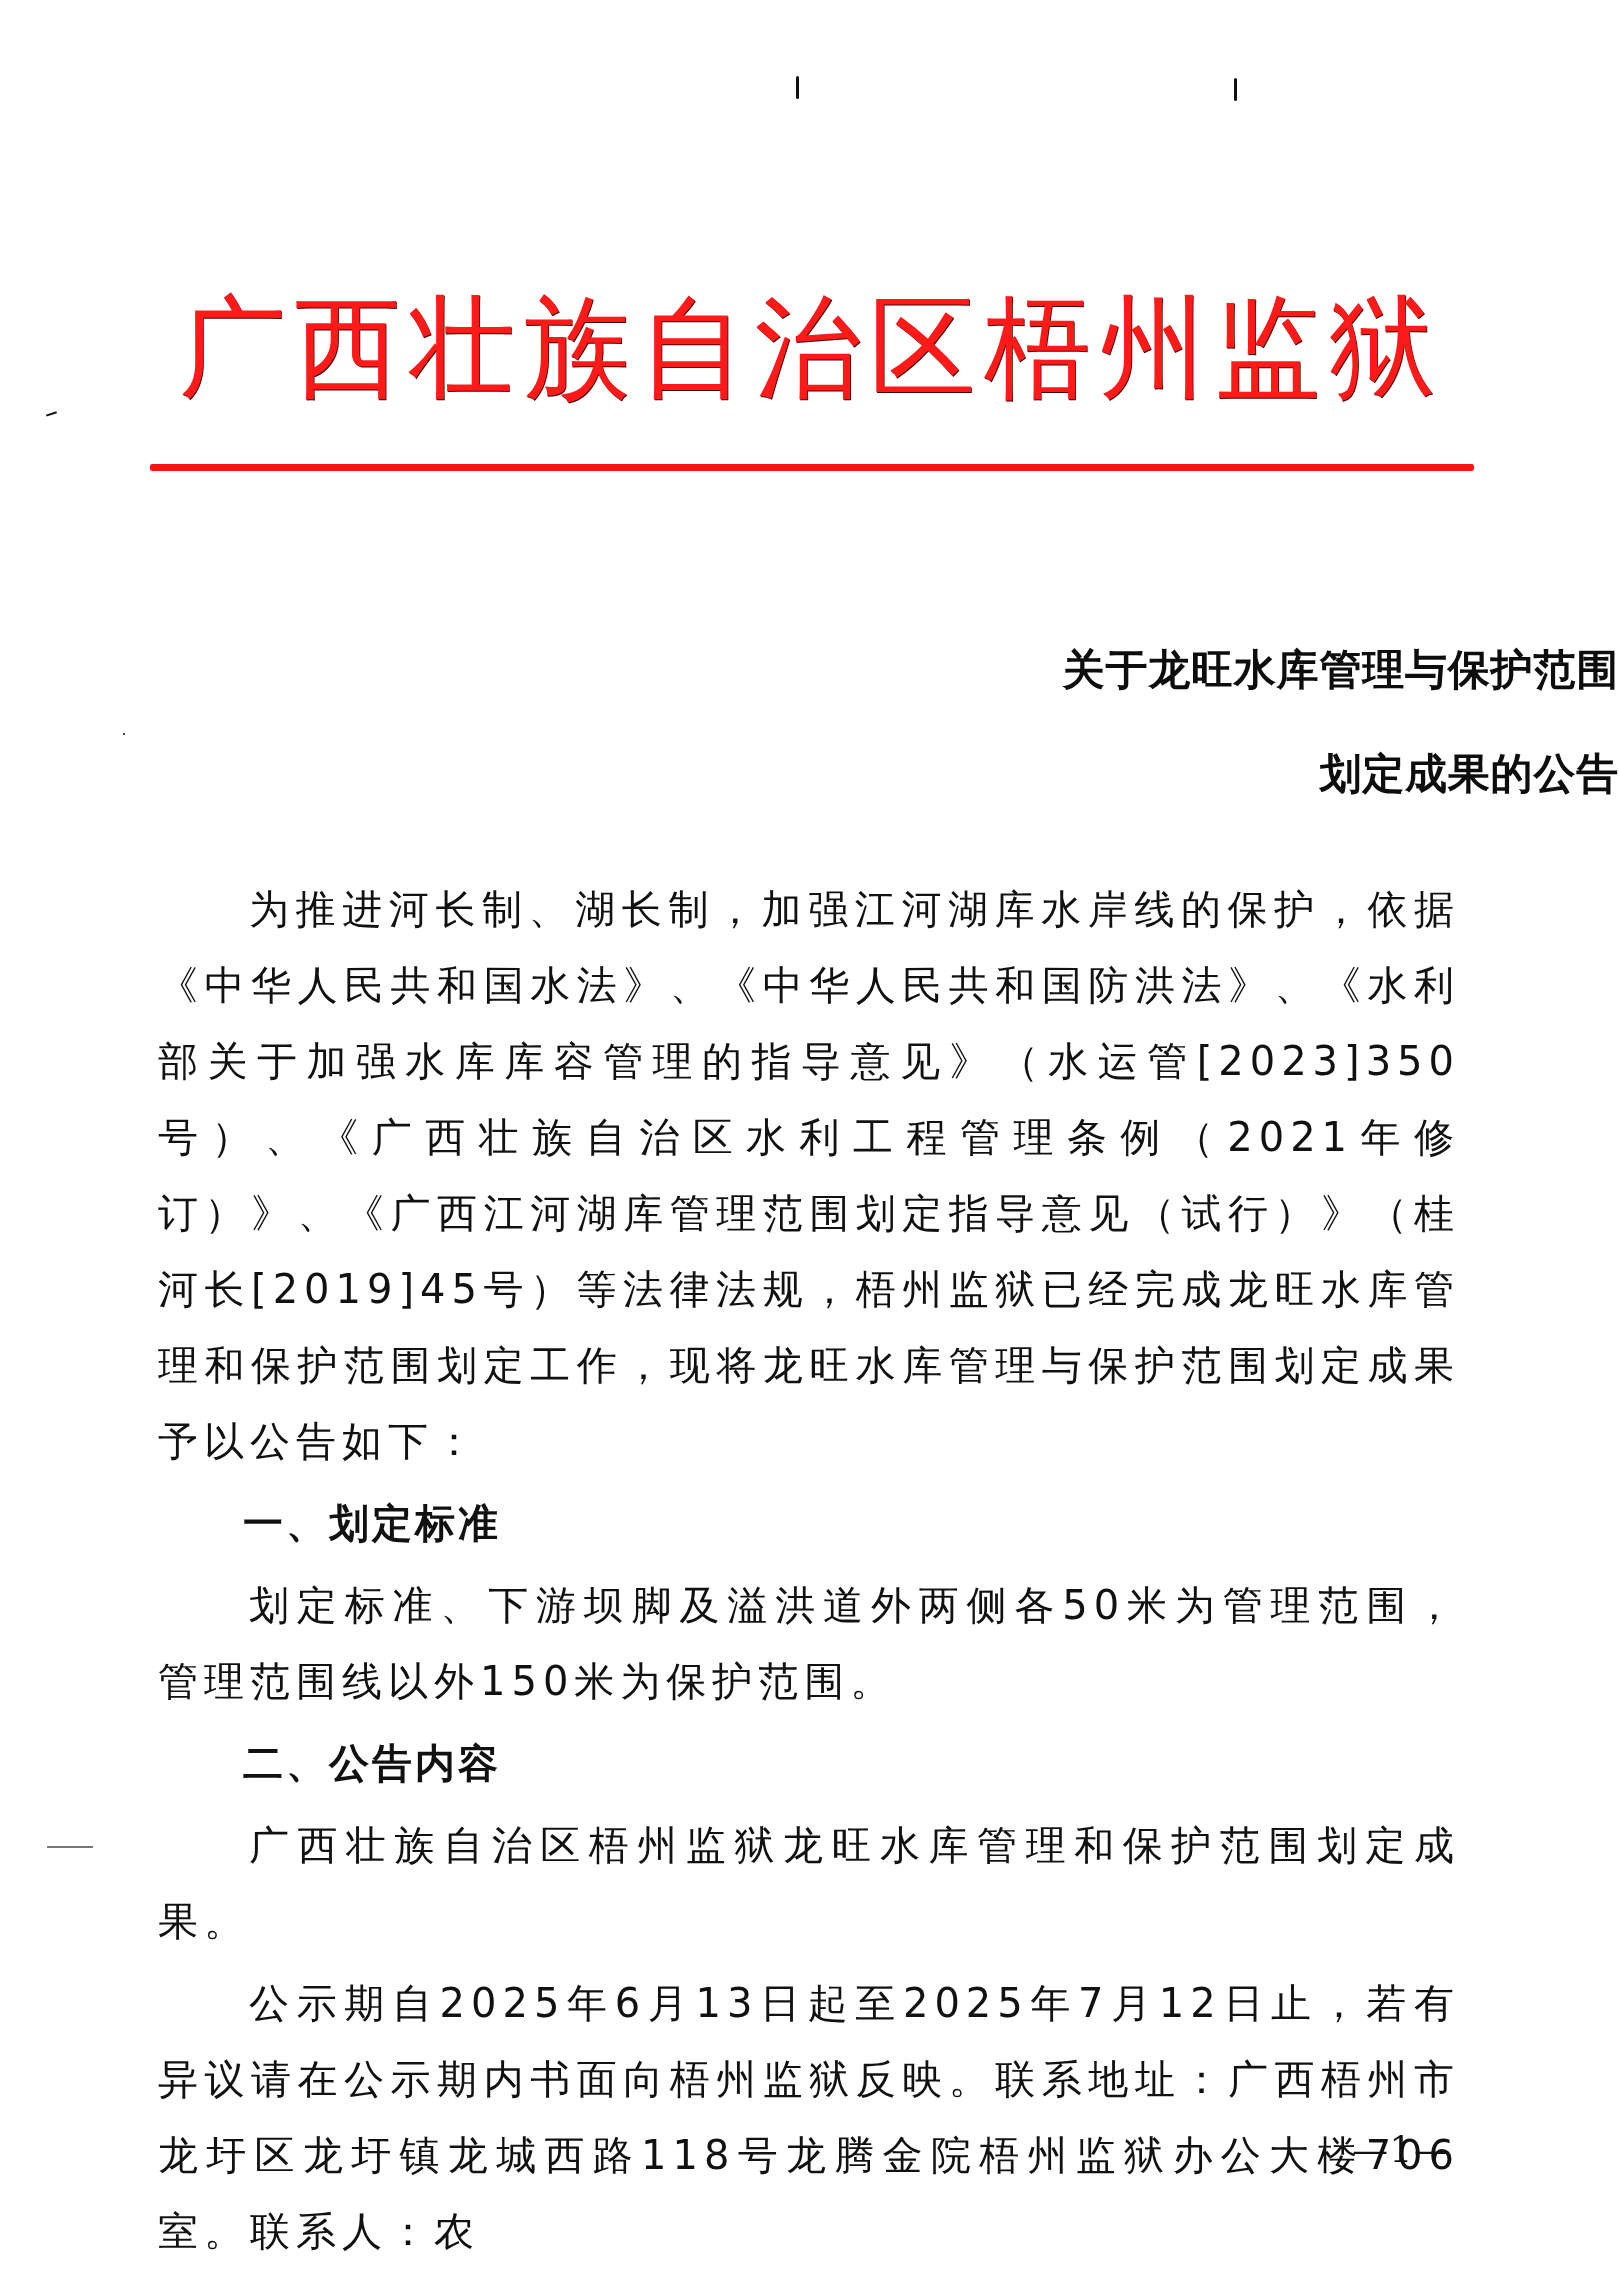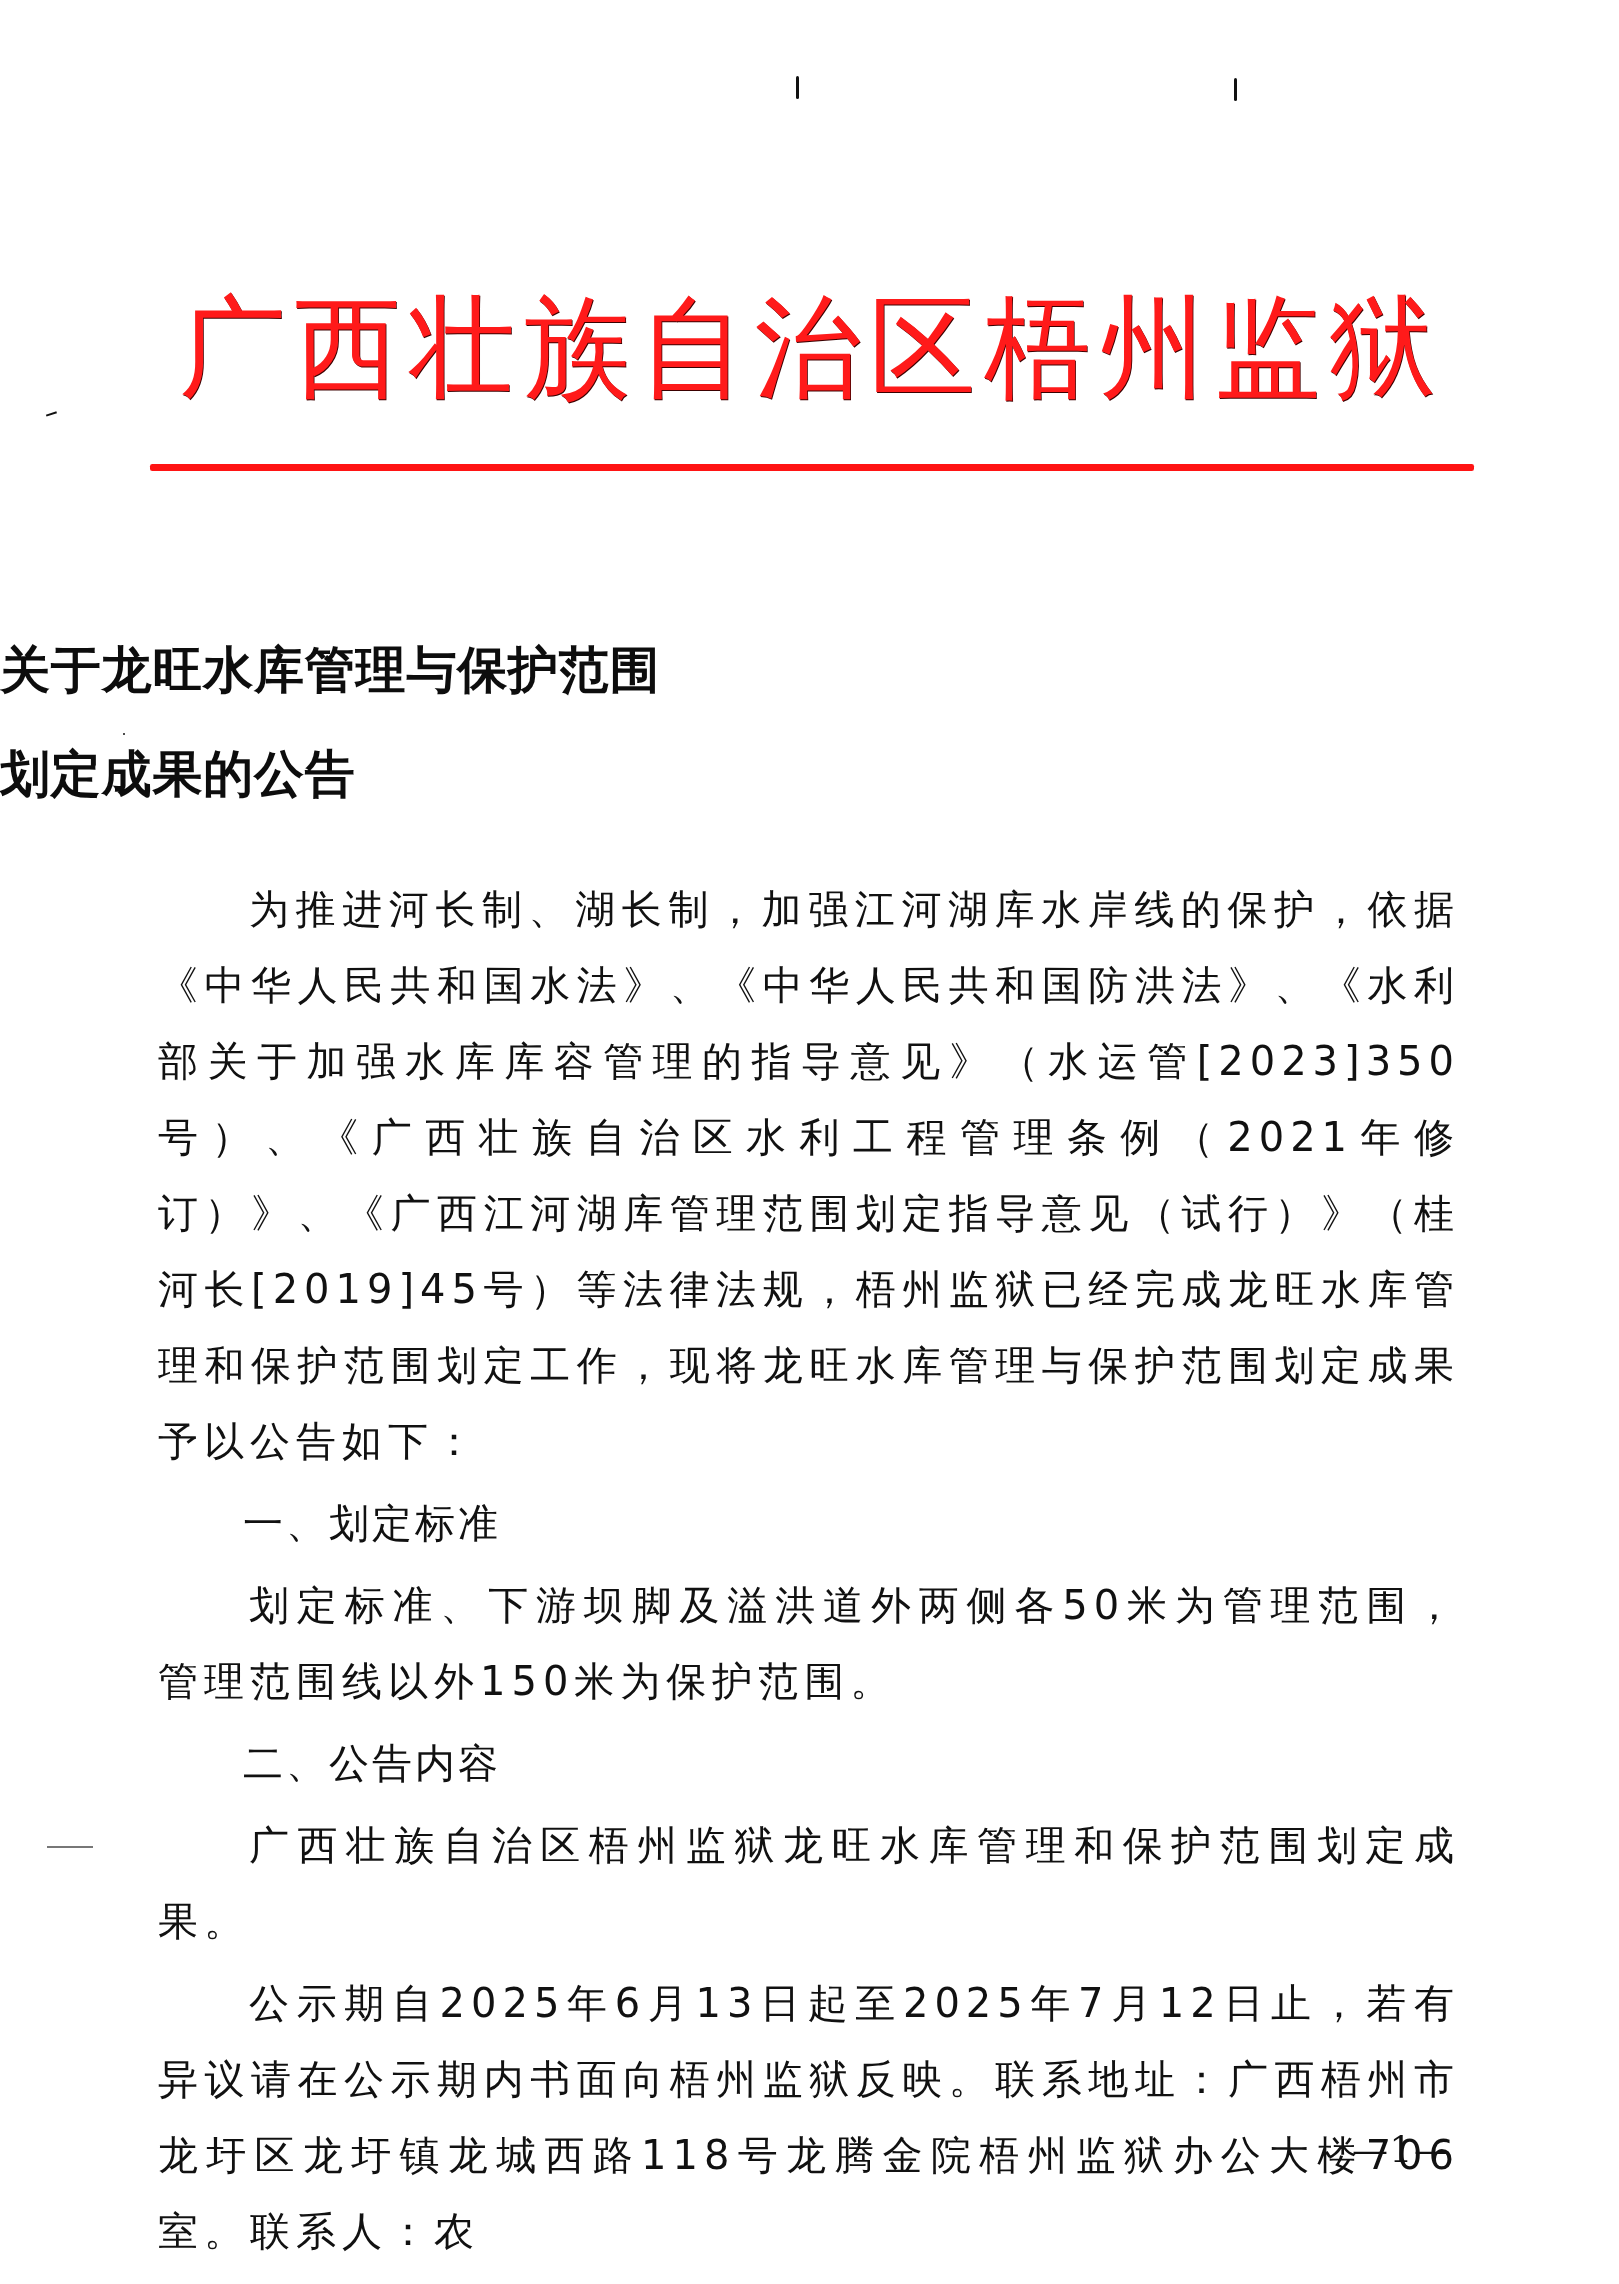--- a/index.html
+++ b/index.html
@@ -18,34 +18,34 @@
       font-size: 106px; line-height: 122px; color: #ff1a1a;
       letter-spacing: 9px;
       transform: scaleY(1.05);
       text-shadow: 0.8px 1.5px 0 #3a0000;
     }
     .red-rule {
       position: absolute; left: 150px; top: 464px; width: 1324px; height: 6.8px;
       background: #ff1414; border-radius: 2.3px;
     }
     .title {
-      position: absolute; left: 0; width: 1619px; text-align: left;
+      position: absolute; left: 0; width: 1619px; text-align: right;
       font-family: "DejaVu Serif", "Liberation Serif", serif;
-      font-weight: bold; font-size: 50px; line-height: 76px; color: #0d0d0d;
+      font-weight: bold; font-size: 42px; line-height: 76px; color: #0d0d0d;
       letter-spacing: 0.8px;
     }
     .title.l1 { top: 632px; }
     .title.l2 { top: 736px; }
     .body-text {
       position: absolute; left: 152px; top: 865px; width: 1314px;
       font-size: 40px; line-height: 76px; letter-spacing: 6px;
       text-align: justify;
     }
     .para { margin: 6px; text-indent: 91px; }
-    .heading { margin: 0; text-indent: 91px; font-weight: normal; letter-spacing: 3px; }
+    .heading { margin: 0; text-indent: 91px; font-weight: bold; letter-spacing: 3px; }
     .page-no {
       position: absolute; left: 1352px; top: 2127px;
       font-family: "DejaVu Serif", "Liberation Serif", serif;
       font-size: 36px; line-height: 46px; letter-spacing: 1.5px;
     }
   </style>
 </head>
 <body>
 
 <div class="mark bind-mark" style="left:796px;"></div>

